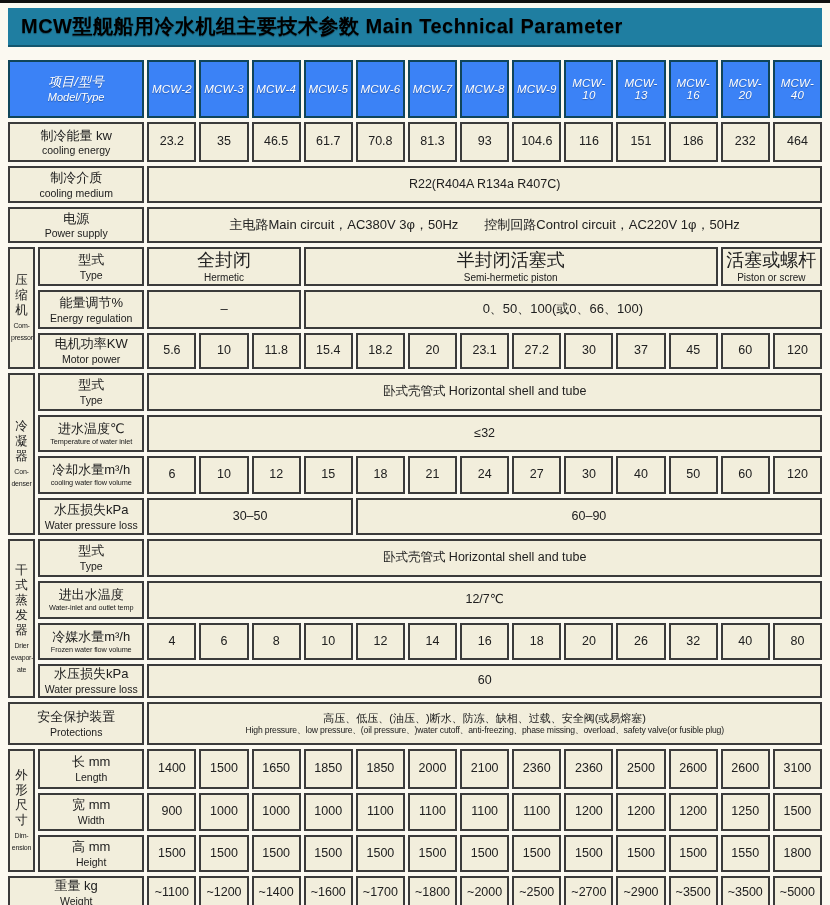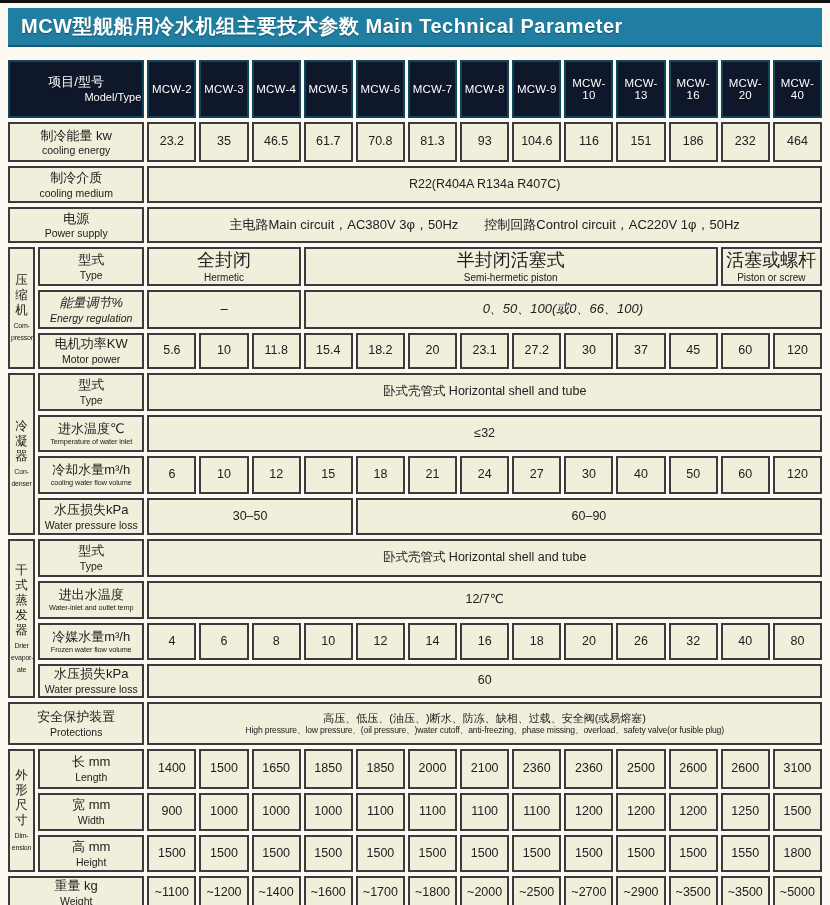--- a/index.html
+++ b/index.html
@@ -11,21 +11,21 @@
     overflow:hidden;
   }
   .page{position:relative;width:830px;height:905px;}
   .topline{height:3px;background:#101010;margin:0;}
   .banner{
     margin:5px 8px 0 8px;height:39px;
     background:#1f7ea1;
     border-bottom:2px solid #14566e;
     display:flex;align-items:center;
     padding-left:13px;box-sizing:border-box;
-    color:#ffffff;font-weight:bold;font-size:20px;letter-spacing:0.5px;
+    color:#000000;font-weight:bold;font-size:20px;letter-spacing:0.5px;
     text-shadow:0 1px 1px rgba(0,0,0,0.35);
     white-space:nowrap;
   }
   table.spec{
     border-collapse:separate;
     border-spacing:3px 4px;
     table-layout:fixed;
     width:820px;
     margin:9px 5px 0 5px;
   }
@@ -33,29 +33,30 @@
   col.c-lab{width:106px;}
   col.c-dat{width:49px;}
   td{
     background:#f2eedc;
     border:2px solid #3b3b3b;
     text-align:center;vertical-align:middle;
     padding:0 1px;overflow:hidden;
     box-sizing:border-box;
   }
   td.hdr{
-    background:#0f172a;color:#ffffff;
+    background:#3b82f6;color:#ffffff;
     border-color:#10455a;
     text-shadow:0 1px 1px rgba(0,0,0,0.3);
+    font-style:italic;
   }
   .zh{font-size:13px;line-height:1.3;font-weight:normal;}
   .en{font-size:10.5px;line-height:1.15;}
   .en.small{font-size:7.3px;letter-spacing:-0.1px;}
   .hdr .zh{font-size:13px;}
-  .hdr .en{font-size:11px;text-align:right;}
+  .hdr .en{font-size:11px;}
   .mdl{font-size:11.5px;letter-spacing:0.2px;}
   .val{font-size:12.5px;line-height:1.25;}
   .zh2{font-size:18px;line-height:1.3;}
   .en2{font-size:10px;line-height:1.15;}
   td.sec .sec-zh{font-size:12.5px;line-height:15px;}
   td.sec .sec-en{font-size:7px;line-height:9px;margin-top:3px;letter-spacing:-0.2px;}
   .c-power_supply .val{font-size:13px;}
   .c-protections .zh2{font-size:11px;}
   .c-protections .en2{font-size:8.6px;letter-spacing:-0.15px;}
   .c-energy_regulation .val{font-size:13px;}
@@ -211,21 +212,21 @@
           </td>
           <td class="val-cell c-comp_type" colspan="8">
             <div class="zh2">半封闭活塞式</div>
             <div class="en2">Semi-hermetic piston</div>
           </td>
           <td class="val-cell c-comp_type" colspan="2">
             <div class="zh2">活塞或螺杆</div>
             <div class="en2">Piston or screw</div>
           </td>
         </tr>
-        <tr style="height: 39px; font-style: italic;">
+        <tr style="height: 39px;">
           <td class="lab c-energy_regulation">
             <div class="zh">能量调节%</div>
             <div class="en">Energy regulation</div>
           </td>
           <td class="val-cell c-energy_regulation" colspan="3">
             <div class="val">–</div>
           </td>
           <td class="val-cell c-energy_regulation" colspan="10">
             <div class="val">0、50、100(或0、66、100)</div>
           </td>

